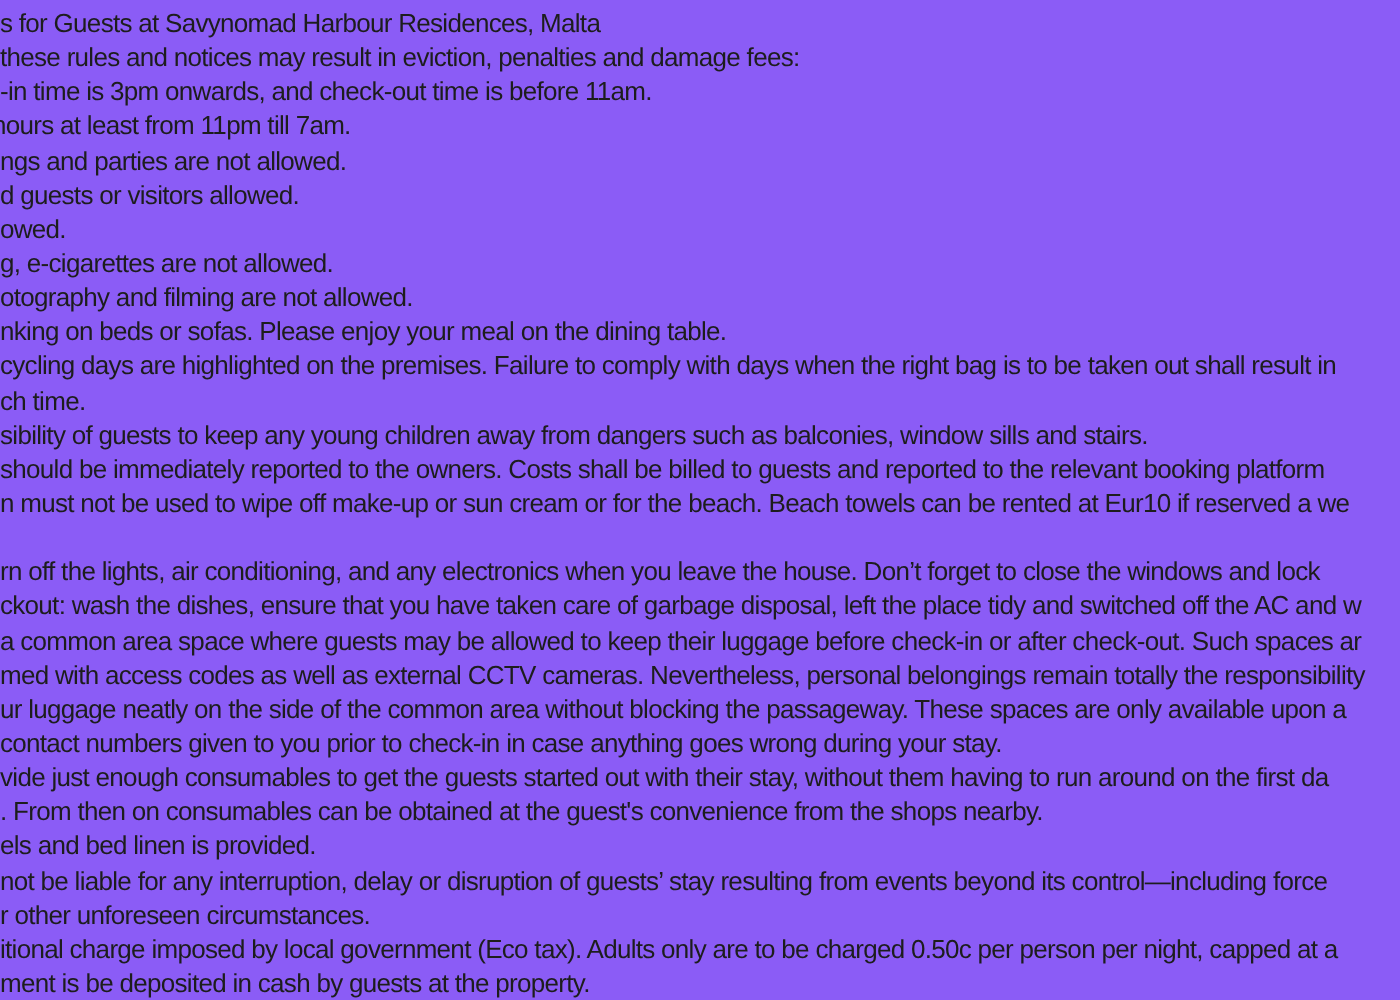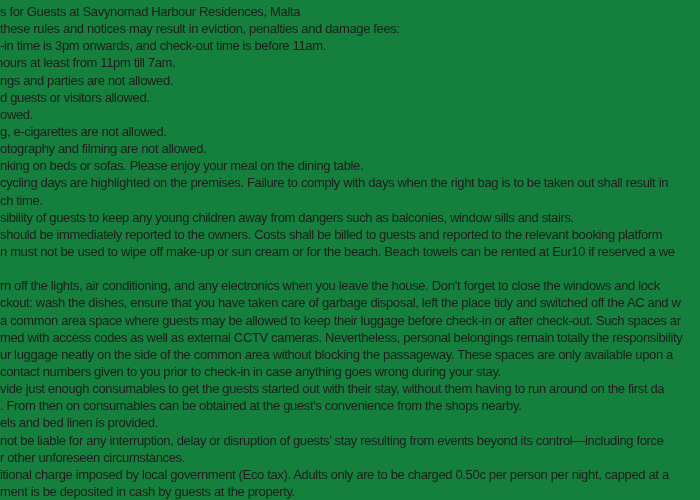--- a/index.html
+++ b/index.html
@@ -5,21 +5,21 @@
   html, body {
     margin: 0;
     padding: 0;
     background: #ffffff;
   }
   .doc-page {
     position: relative;
     width: 700px;
     height: 500px;
     overflow: hidden;
-    background: #15803d;
+    background: #8b5cf6;
     font-family: "Liberation Sans", sans-serif;
     color: #1d1d1d;
   }
   .doc-text {
     position: absolute;
     top: 3px;
     left: 0;
     width: 760px; 
   }
   .line {

